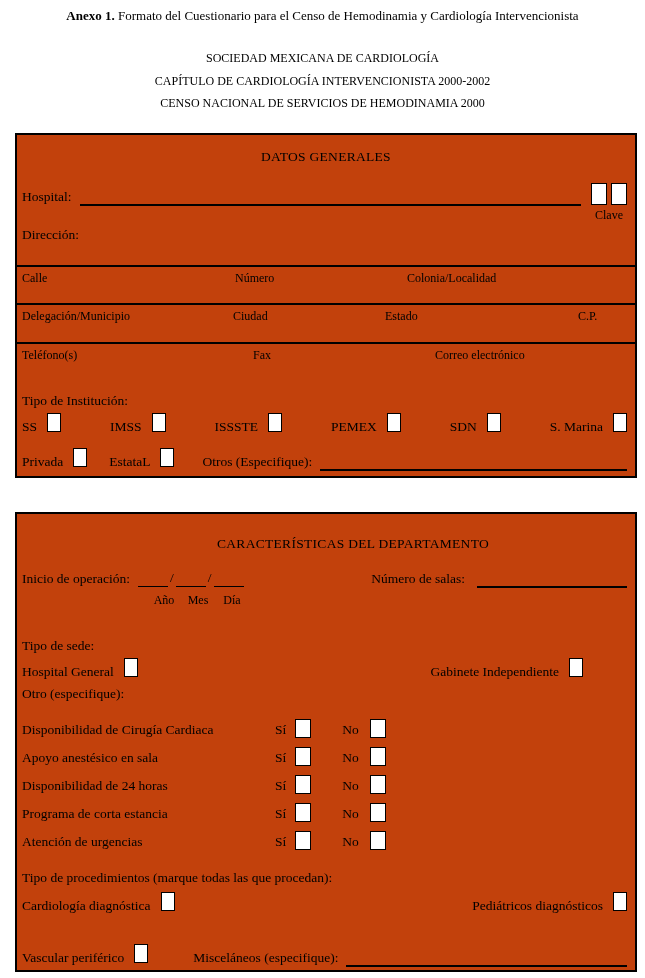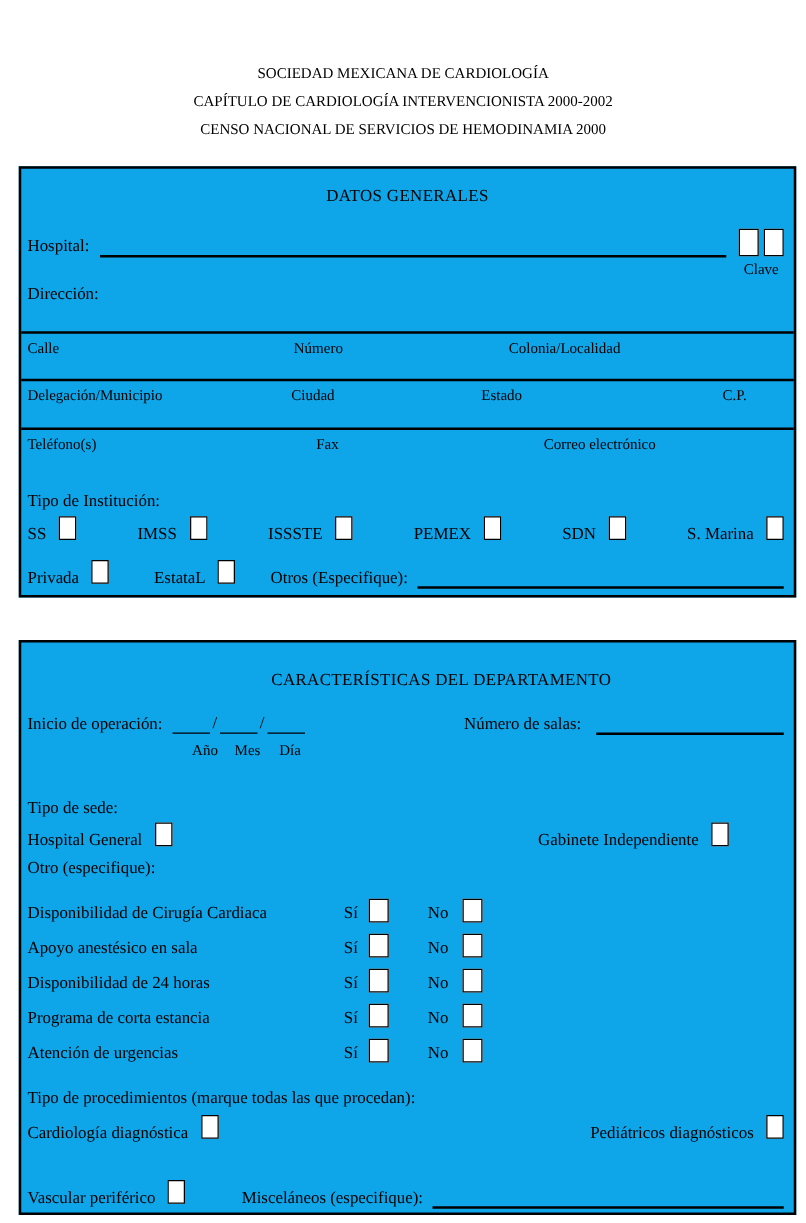--- a/index.html
+++ b/index.html
@@ -3,21 +3,21 @@
 <meta charset="utf-8">
 <style>
   html,body{margin:0;padding:0;background:#fff;}
   .page{
     position:relative;width:645px;height:978px;background:#ffffff;color:#000;
     font-family:"Liberation Serif","DejaVu Serif",serif;font-size:13.5px;overflow:hidden;
   }
   .annex{position:absolute;top:8px;left:0;width:100%;text-align:center;font-size:13px;white-space:nowrap;}
   .annex b{font-weight:bold;}
   .org{position:absolute;top:47px;left:0;width:100%;text-align:center;line-height:22.5px;font-size:12px;}
-  .box{position:absolute;left:15px;width:622px;border:2px solid #000;box-sizing:border-box;background:#0ea5e9;}
+  .box{position:absolute;left:15px;width:622px;border:2px solid #000;box-sizing:border-box;background:#c2410c;}
   .box1{top:133px;height:345px;}
   .box2{top:512px;height:460px;}
   .box-title{position:absolute;left:0;width:100%;text-align:center;letter-spacing:.3px;}
   .cb{display:inline-block;width:14px;height:19px;border:1.5px solid #000;box-sizing:border-box;background:#fff;flex:none;}
   .cb-lg{width:16px;height:22px;}
   .fill-line{display:inline-block;border-bottom:2px solid #000;height:16px;}
   .lbl{white-space:nowrap;}
   .row-abs{position:absolute;}
   .flexrow{display:flex;align-items:flex-start;}
   .item{display:flex;align-items:flex-start;white-space:nowrap;}
@@ -32,21 +32,21 @@
   .clave-boxes{display:flex;gap:4px;}
   .clave-label{font-size:12px;margin-top:3px;}
   .direccion{top:92px;left:5px;}
   .addr-row{left:0;right:0;border-top:2px solid #000;height:38px;}
   .addr-row .lbl{position:absolute;top:4px;font-size:12px;}
   .addr1{top:130px;} .addr2{top:168px;} .addr3{top:207px;}
   .tipo-inst{top:258px;left:5px;}
   .inst-row1{top:278px;left:5px;right:8px;justify-content:space-between;}
   .inst-row2{top:313px;left:5px;right:8px;}
   .inst-row2 .fill-line{flex:1;margin-top:5px;}
-  .mr38{margin-right:36px;} .mr28{margin-right:28px;} .mr8{margin-right:8px;}
+  .mr38{margin-right:22px;} .mr28{margin-right:28px;} .mr8{margin-right:8px;}
   
   .cd-title{top:22px;padding-left:27px;}
   .inicio-row{top:51px;left:5px;right:8px;}
   .date-group{display:flex;margin-left:8px;}
   .seg{width:30px;height:16px;border-bottom:1.5px solid #000;margin-top:5px;flex:none;}
   .slash{margin:5px 2px 0 2px;}
   .salas-group{margin-left:auto;display:flex;align-items:flex-start;}
   .salas-group .fill-line{width:150px;margin:5px 0 0 12px;}
   .fecha-labels{top:79px;left:130px;display:flex;font-size:12px;}
   .fecha-labels span{display:inline-block;width:34px;text-align:center;}
@@ -64,20 +64,21 @@
   .proc1{top:378px;} .proc2{top:404px;}
   .proc3{top:430px;justify-content:flex-start;}
   .proc3 .fill-line{flex:1;margin-top:5px;}
   .mr45{margin-right:45px;}
 </style>
 </head>
 <body>
 
 <div class="page">
 
+  <div class="annex"><b>Anexo 1.</b><span> Formato del Cuestionario para el Censo de Hemodinamia y Cardiología Intervencionista</span></div>
 
   <div class="org">
     <div>SOCIEDAD MEXICANA DE CARDIOLOGÍA</div>
     <div>CAPÍTULO DE CARDIOLOGÍA INTERVENCIONISTA 2000-2002</div>
     <div>CENSO NACIONAL DE SERVICIOS DE HEMODINAMIA 2000</div>
   </div>
 
   <div class="box box1">
     <div class="box-title dg-title">DATOS GENERALES</div>
 

